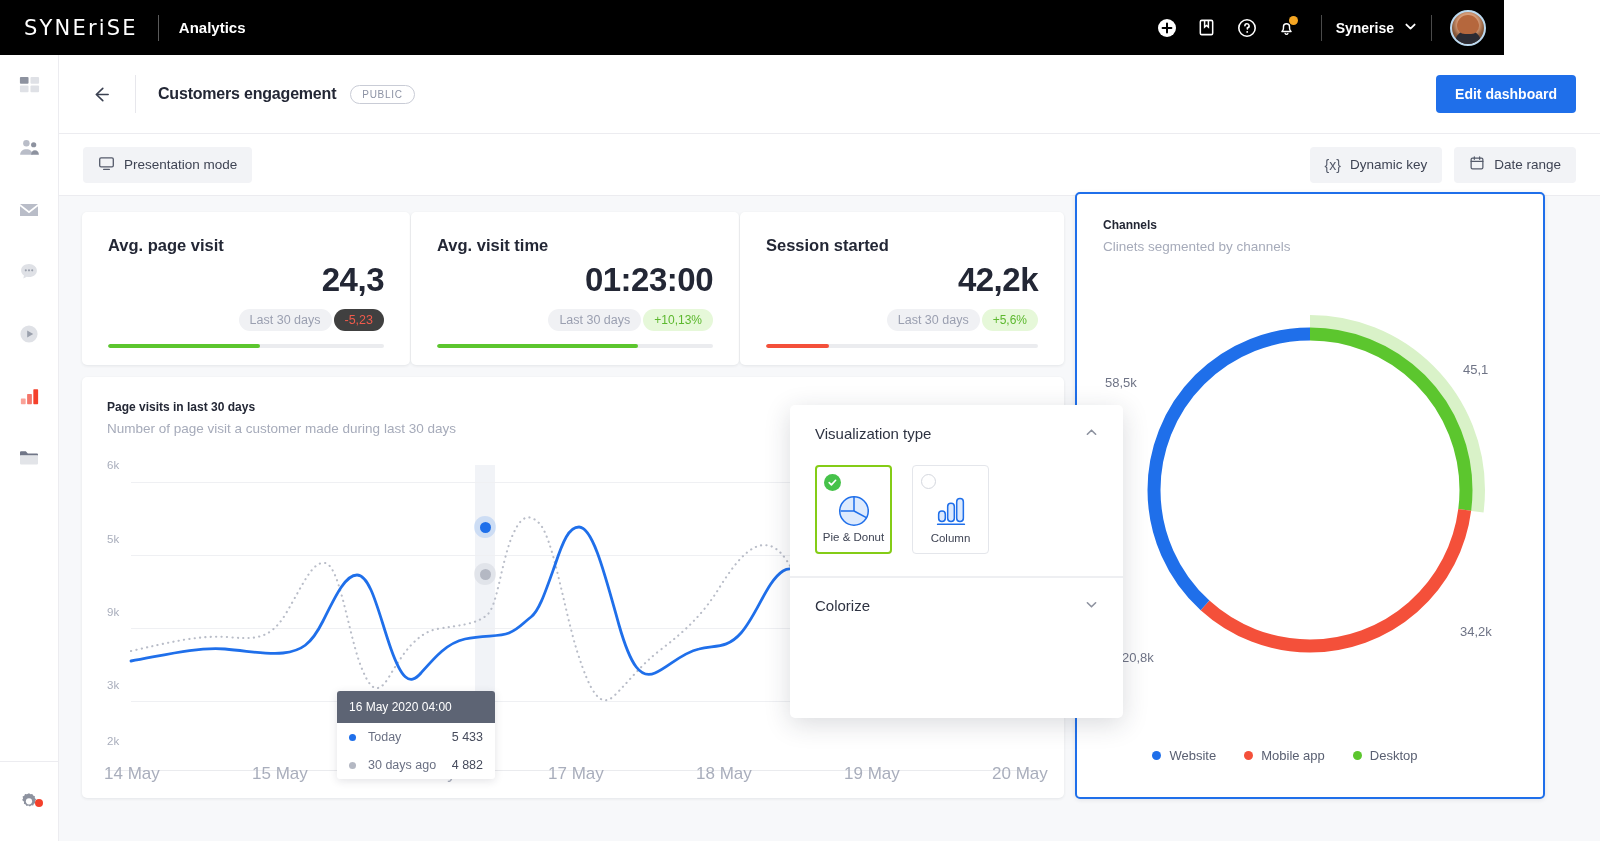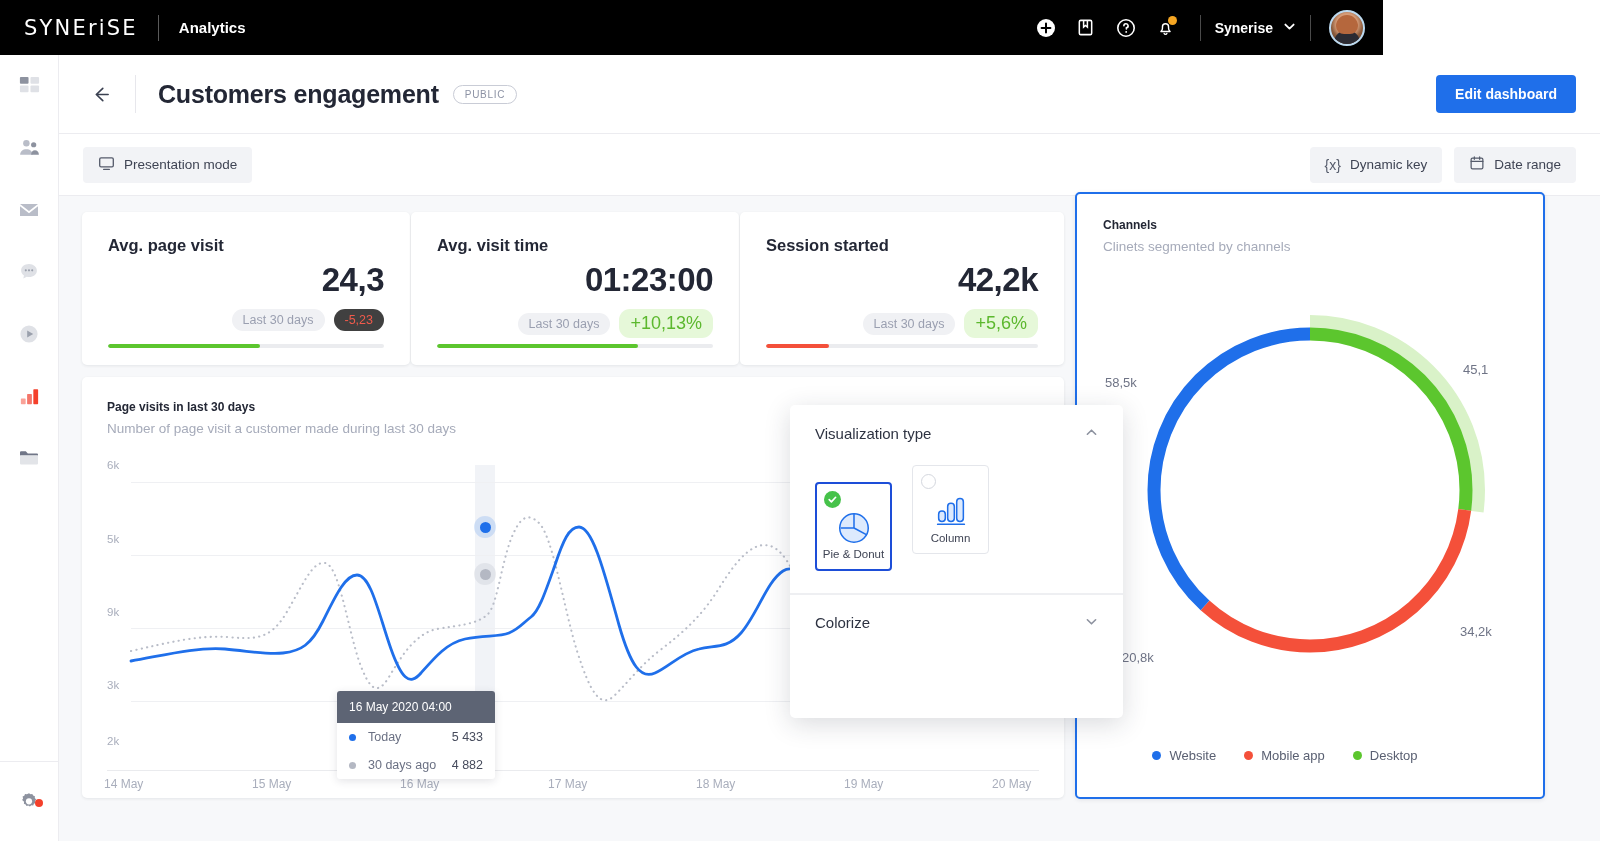--- a/index.html
+++ b/index.html
@@ -6,21 +6,21 @@
   html, body {
     width: 1600px; height: 841px;
     font-family: "Liberation Sans", sans-serif;
     background: #ffffff;
     overflow: hidden;
     -webkit-font-smoothing: antialiased;
   }
 
   
   .topbar {
-    position: absolute; left: 0; top: 0; width: 1383px; height: 55px;
+    position: absolute; left: 0; top: 0; width: 1504px; height: 55px;
     background: #000000; display: flex; align-items: center;
   }
   .logo-wrap { display: flex; align-items: center; margin-left: 24px; }
   .logo-text {
     color: #ffffff; font-size: 21px; letter-spacing: 2.2px;
     font-weight: 400; font-family: "DejaVu Sans", sans-serif;
   }
   .logo-sep { width: 1px; height: 26px; background: #5a5a5a; margin: 0 20px; }
   .app-name { color: #ffffff; font-size: 15px; font-weight: 700; }
   .topbar-right {
@@ -73,21 +73,21 @@
   .page-head {
     position: absolute; left: 59px; top: 55px; width: 1541px; height: 79px;
     background: #ffffff; border-bottom: 1px solid #ececf0;
     display: flex; align-items: center;
   }
   .back-btn {
     width: 34px; height: 34px; margin-left: 24px; display: flex;
     align-items: center; justify-content: center; cursor: pointer;
   }
   .head-sep { width: 1px; height: 38px; background: #e7e7ec; margin: 0 22px 0 18px; }
-  .page-title { font-size: 25px; font-weight: 700; color: #232735; letter-spacing: -0.2px; }
+  .page-title { font-size: 16px; font-weight: 700; color: #232735; letter-spacing: -0.2px; }
   .badge-public {
     margin-left: 14px; border: 1px solid #c9ccd6; border-radius: 10px;
     padding: 3px 11px 3px 11px; font-size: 10px; color: #8c92a4; letter-spacing: 0.7px;
     font-weight: 400;
   }
   .edit-btn {
     margin-left: auto; margin-right: 24px; background: #1f6fea; color: #ffffff;
     border: none; border-radius: 4px; padding: 11px 19px; font-size: 14px;
     font-weight: 700; cursor: pointer; font-family: "Liberation Sans", sans-serif;
   }
@@ -118,45 +118,45 @@
     box-shadow: 0 1px 3px rgba(35,40,60,0.09);
   }
 
   
   .kpi { height: 153px; padding: 24px 26px 0 26px; }
   .kpi-title { font-size: 16.5px; font-weight: 700; color: #232735; }
   .kpi-value {
     text-align: right; font-size: 33px; font-weight: 700; color: #232735;
     margin-top: 6px; letter-spacing: -0.5px;
   }
-  .kpi-meta { display: flex; justify-content: flex-end; align-items: center; gap: 9px; margin-top: 10px; }
+  .kpi-meta { display: flex; justify-content: flex-end; align-items: center; gap: 2px; margin-top: 10px; }
   .pill-grey {
     background: #f0f1f4; color: #9a9fb0; border-radius: 11px; padding: 4px 11px; font-size: 12.5px;
   }
   .pill-red { background: #404040; color: #f05a4b; border-radius: 11px; padding: 4px 11px; font-size: 12.5px; }
-  .pill-green { background: #e6f8d9; color: #5cb82e; border-radius: 11px; padding: 4px 11px; font-size: 18px; }
+  .pill-green { background: #e6f8d9; color: #5cb82e; border-radius: 11px; padding: 4px 11px; font-size: 12px; }
   .bar-track {
     position: absolute; left: 26px; right: 26px; bottom: 17px; height: 4px;
     background: #ebecef; border-radius: 2px; overflow: hidden;
   }
   .bar-fill { height: 4px; border-radius: 2px; }
 
   
   .chartcard { left: 23px; top: 181px; width: 982px; height: 421px; padding: 23px 25px 0 25px; }
   .ch-title { font-size: 12px; font-weight: 700; color: #232735; }
   .ch-sub { font-size: 13.5px; color: #a6abba; margin-top: 7px; }
   .plot { position: absolute; left: 25px; top: 88px; width: 932px; height: 300px; }
   .ylab {
     position: absolute; font-size: 11.5px; color: #a9aebc; left: 0;
   }
   .gridline { position: absolute; left: 24px; right: 0; height: 1px; background: #eff0f3; }
   .xaxis {
     position: absolute; left: 25px; top: 393px; width: 932px; height: 1px; background: #eaebee;
   }
-  .xlab { position: absolute; top: 400px; font-size: 12px; color: #a9aebc; }
+  .xlab { position: absolute; top: 387px; font-size: 17px; color: #a9aebc; }
   .hoverband {
     position: absolute; left: 368px; top: 0; width: 20px; height: 300px;
     background: rgba(233,236,242,0.65);
   }
   .pt-outer {
     position: absolute; width: 22px; height: 22px; border-radius: 50%;
     background: rgba(31,111,234,0.17);
   }
   .pt-inner {
     position: absolute; width: 11px; height: 11px; border-radius: 50%; background: #1f6fea;
@@ -206,21 +206,21 @@
   }
   .pop-sec.top { height: 56px; }
   .pop-chev { margin-left: auto; }
   .pop-divider { height: 1px; background: #eeeff2; margin: 0; }
   .viz-row { display: flex; gap: 20px; padding: 4px 25px 22px 25px; }
   .viz-card {
     width: 77px; height: 89px; border: 1px solid #e4e6eb; border-radius: 4px;
     position: relative; cursor: pointer; display: flex; flex-direction: column;
     align-items: center; justify-content: flex-end; padding-bottom: 9px;
   }
-  .viz-card.selected { border: 2px solid #1d4ed8; margin-top: 17px; }
+  .viz-card.selected { border: 2px solid #84cc16; }
   .viz-label { font-size: 11.5px; color: #3f4454; }
   .viz-radio {
     position: absolute; left: 8px; top: 8px; width: 15px; height: 15px;
     border-radius: 50%; border: 1px solid #d4d7de; background: #fff;
   }
   .viz-check {
     position: absolute; left: 7px; top: 7px; width: 17px; height: 17px;
     border-radius: 50%; background: #46c24a; display: flex;
     align-items: center; justify-content: center;
   }

